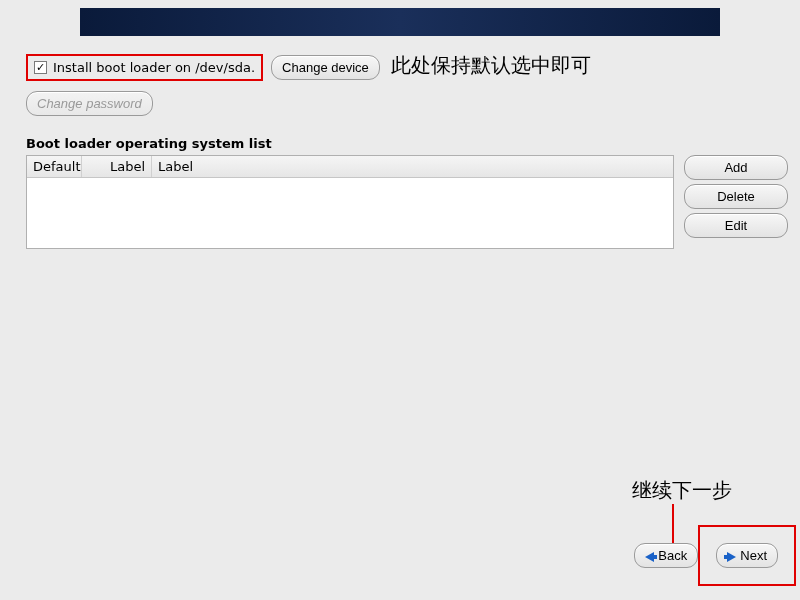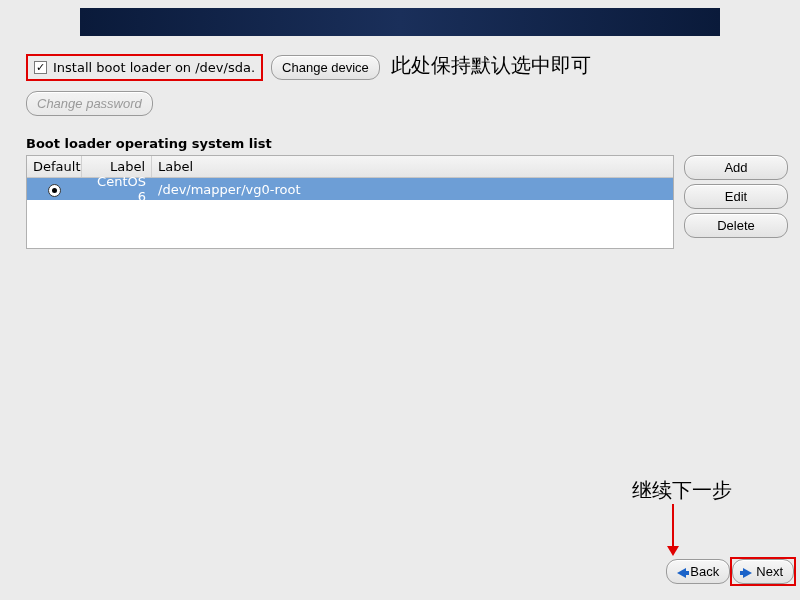--- a/index.html
+++ b/index.html
@@ -141,21 +141,21 @@
 
   
   .footer {
     position: absolute;
     bottom: 14px;
     right: 4px;
     display: flex;
     gap: 0;
     align-items: center;
   }
-  .next-hl { border: 2px solid #e00000; padding: 0; }
+  .next-hl { border: 2px solid #e00000; padding: 16px; }
 
   .arrow-left, .arrow-right {
     display: inline-block;
     vertical-align: -2px;
     margin-right: 4px;
   }
   .arrow-left {
     width: 0; height: 0;
     border-top: 5px solid transparent;
     border-bottom: 5px solid transparent;
@@ -230,33 +230,26 @@
 
   <div class="list-label">Boot loader operating system list</div>
 
   <div class="list-zone">
     <div class="list-frame">
       <div class="list-head">
         <div class="col-def">Default</div>
         <div class="col-lab">Label</div>
         <div class="col-dev">Label</div>
       </div>
-      <div class="list-row">
-        <div class="col-def" style="text-align:center">
-          <span class="radio on"></span>
-        </div>
-        <div class="col-lab">CentOS 6</div>
-        <div class="col-dev">/dev/mapper/vg0-root</div>
-      </div>
     </div>
 
     <div class="side-btns">
       <button class="gtk wide">Add</button>
+      <button class="gtk wide">Delete</button>
       <button class="gtk wide">Edit</button>
-      <button class="gtk wide">Delete</button>
     </div>
   </div>
 
 </div>
 
 <span class="annotation ann2">继续下一步</span>
 <div class="ann-arrow"></div>
 
 <div class="footer">
   <button class="gtk">

